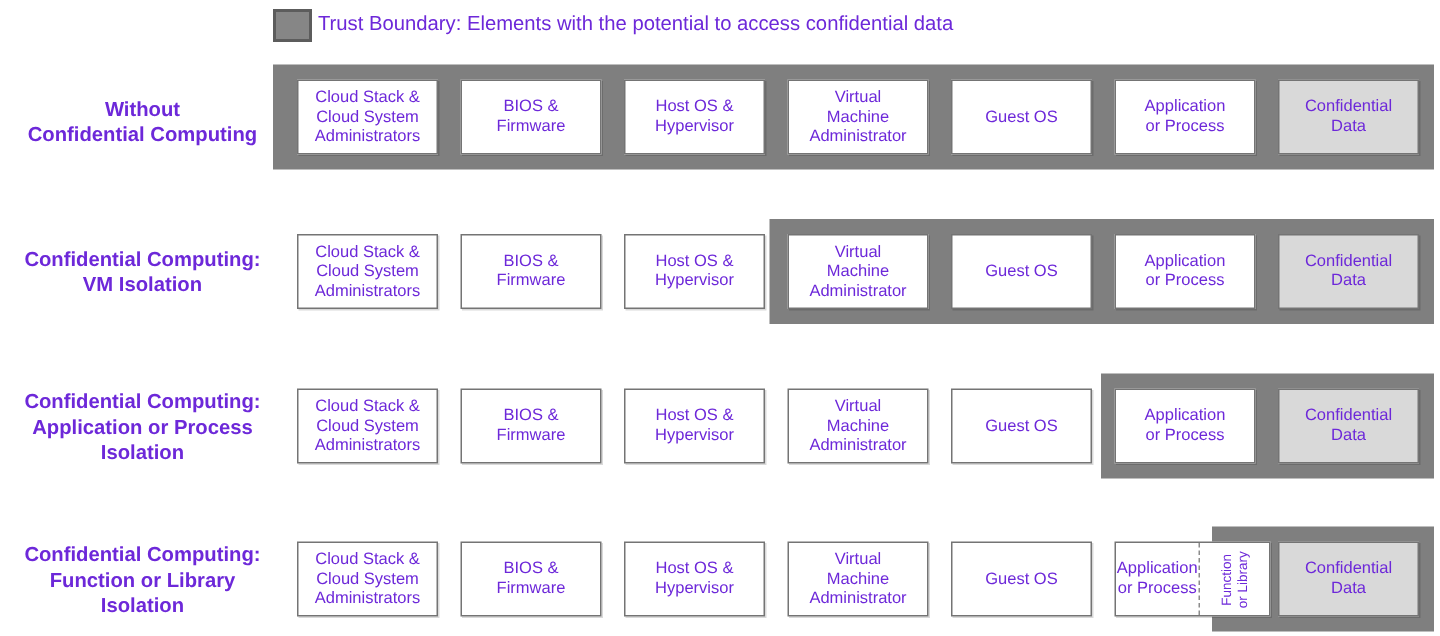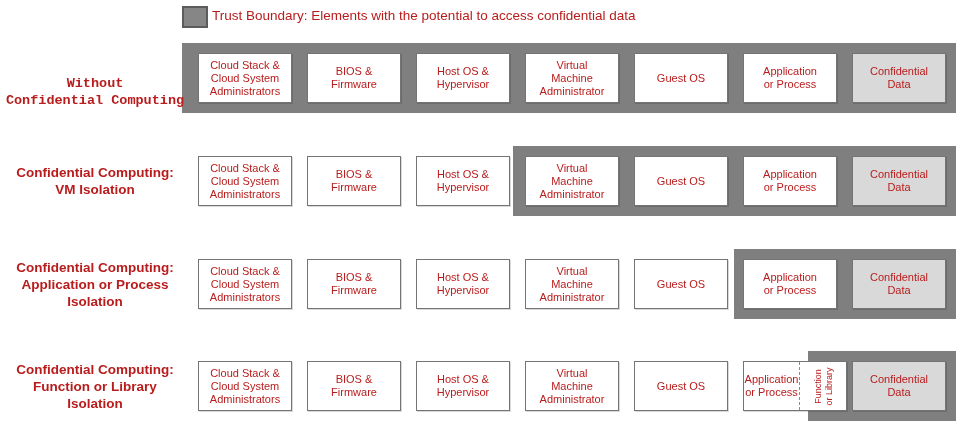--- a/index.html
+++ b/index.html
@@ -2,21 +2,21 @@
 <html><head>
 <meta charset="utf-8">
 <style>
   html, body { margin: 0; padding: 0; background: #ffffff; }
   .canvas {
     position: relative;
     width: 960px;
     height: 424px;
     background: #ffffff;
     font-family: "Liberation Sans", sans-serif;
-    color: #b91c1c;
+    color: #6d28d9;
     overflow: hidden;
   }
 
   
   .legend-swatch {
     position: absolute;
     left: 182px; top: 6px;
     width: 22px; height: 18px;
     background: #868686;
     border: 2px solid #5c5c5c;
@@ -108,21 +108,21 @@
 </style>
 </head>
 <body>
 
 <div class="canvas">
 
   <div class="legend-swatch"></div>
   <div class="legend-text">Trust Boundary: Elements with the potential to access confidential data</div>
 
   <div class="band" style="left:182px; top:43px; width:774px;"></div>
-  <div class="row-label" style="top:57px;font-family:Liberation Mono, monospace;">Without
+  <div class="row-label" style="top:46px;">Without
 Confidential Computing</div>
   <div class="box" style="left:198px; top:53px;">Cloud Stack &amp;
 Cloud System
 Administrators</div>
   <div class="box" style="left:307px; top:53px;">BIOS &amp;
 Firmware</div>
   <div class="box" style="left:416px; top:53px;">Host OS &amp;
 Hypervisor</div>
   <div class="box" style="left:525px; top:53px;">Virtual
 Machine

